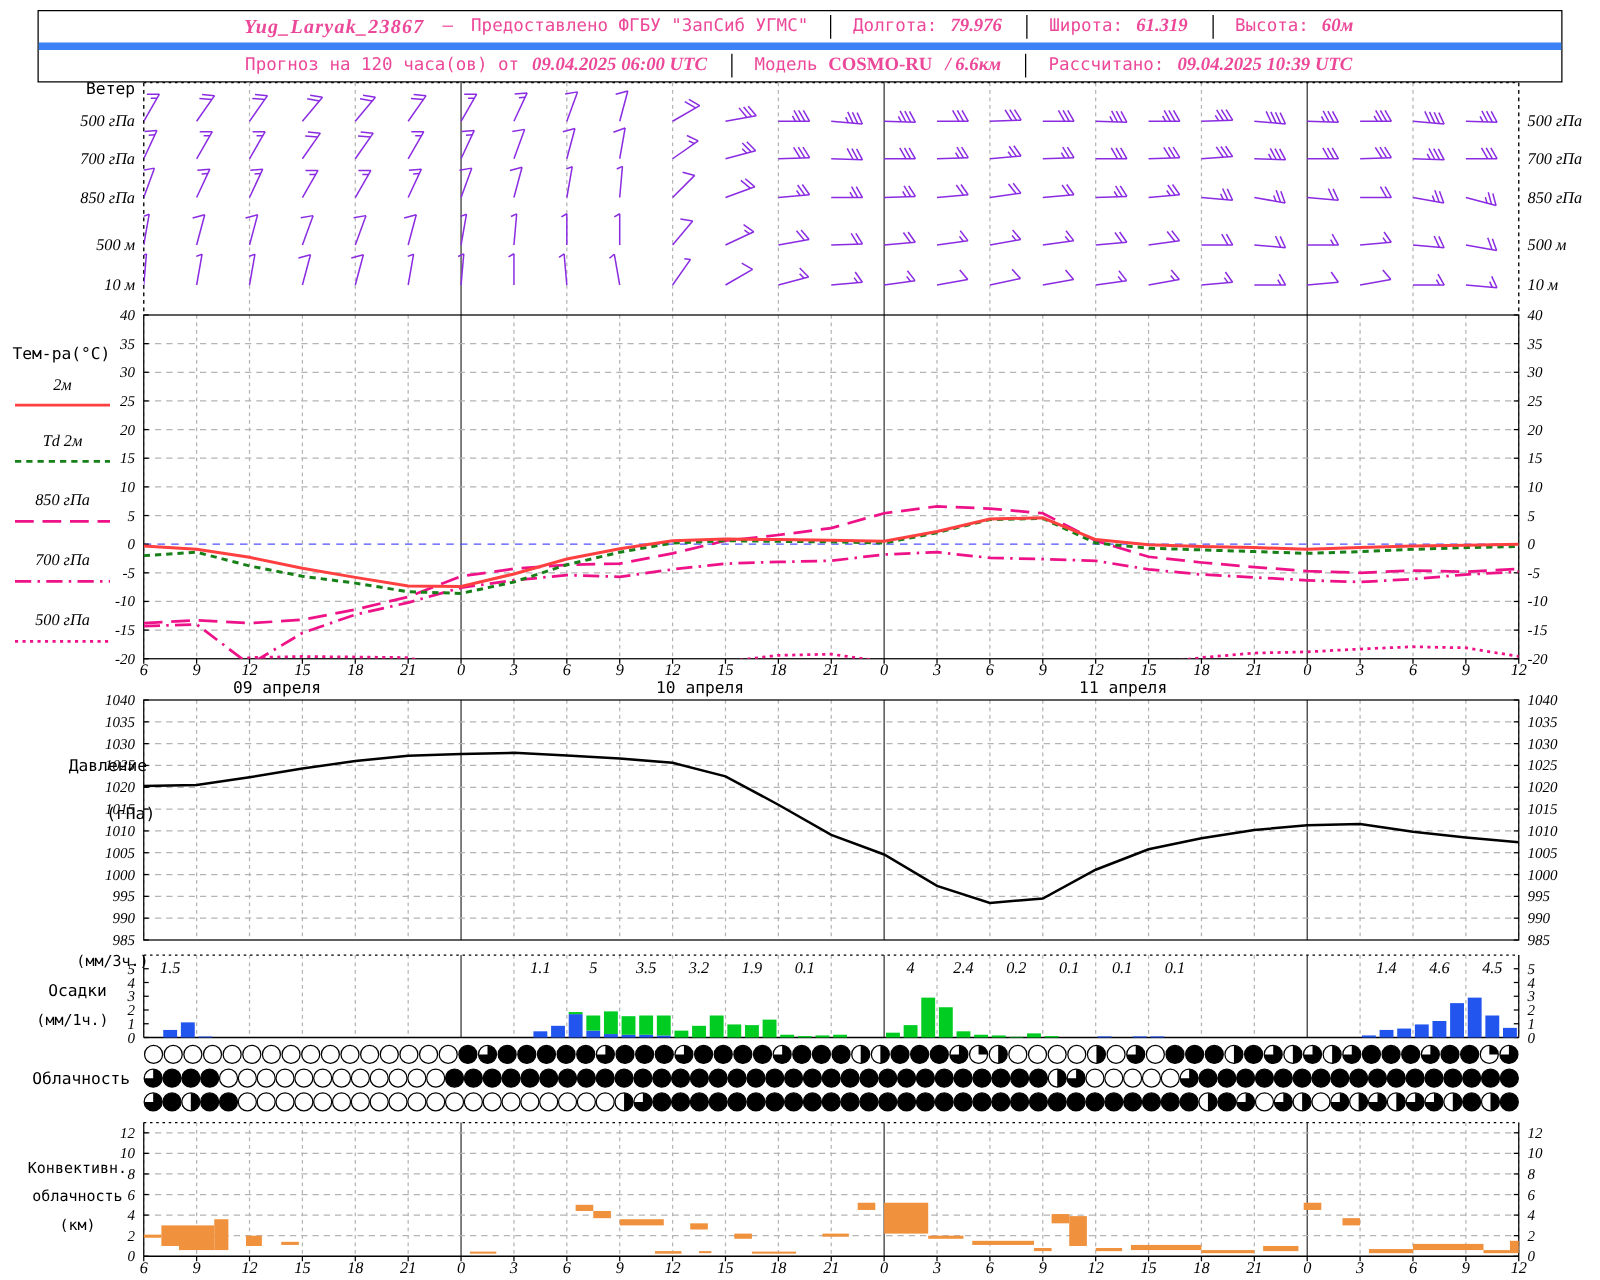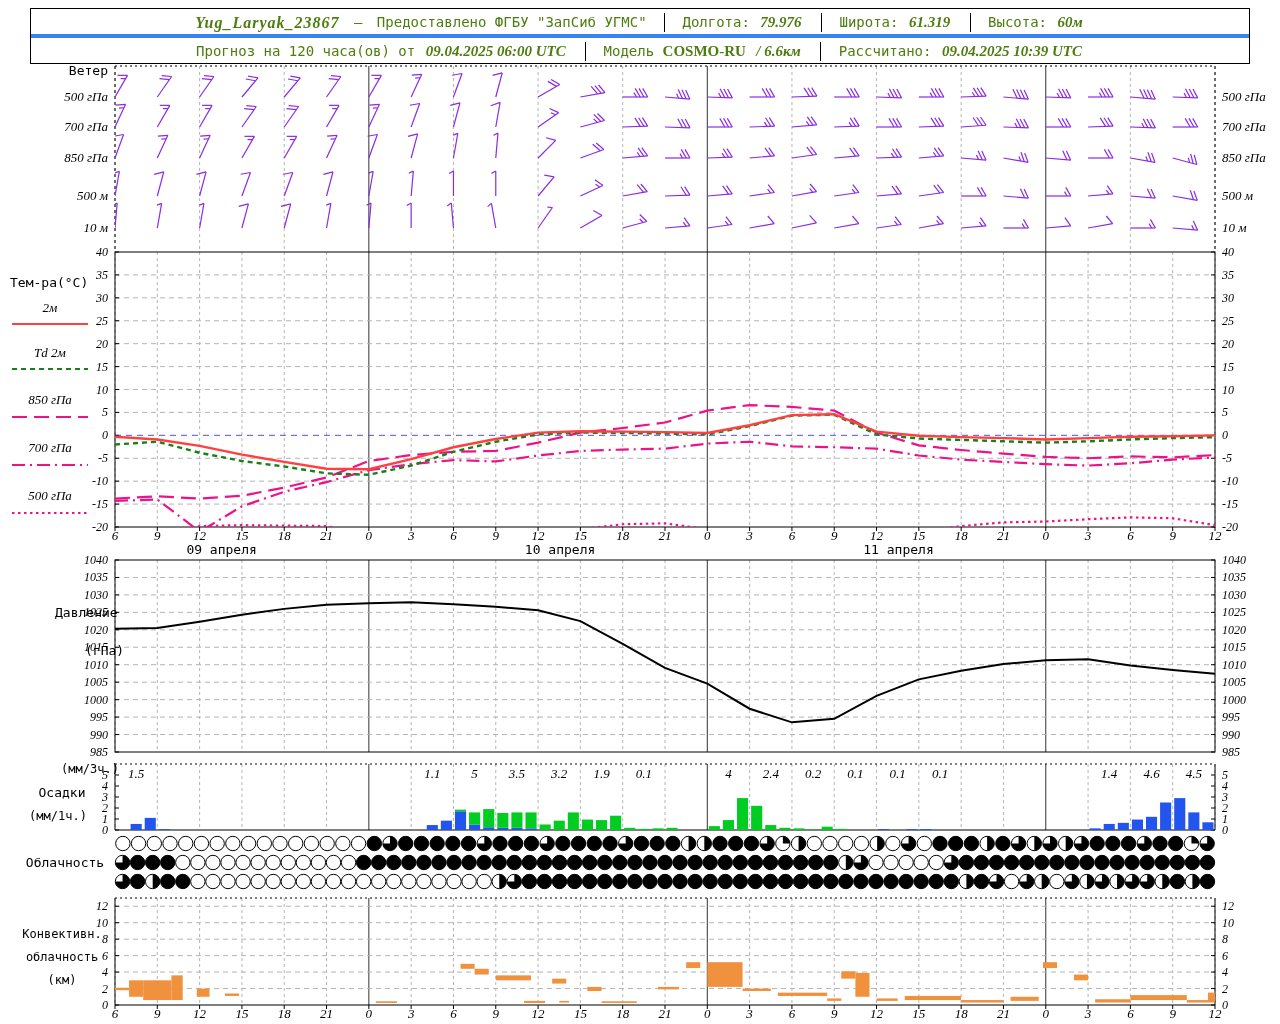--- a/index.html
+++ b/index.html
@@ -1,20 +1,20 @@
 <!DOCTYPE html>
 <html><head>
 <meta charset="utf-8">
 <style>
   html,body{margin:0;padding:0;background:#fff;}
   #screen{position:relative;width:1280px;height:1024px;background:#fff;overflow:hidden;
           font-family:"DejaVu Sans Mono",monospace;}
   .hdr{position:absolute;left:30px;top:8px;width:1220px;border:1px solid #000;box-sizing:border-box;}
-  .hdr-row{height:25px;line-height:25px;text-align:center;font-size:14px;white-space:nowrap;color:#4d7c0f;}
-  .hdr-row + .hdr-row{border-top:4px solid #3b82f6;}
+  .hdr-row{height:25px;line-height:25px;text-align:center;font-size:14px;white-space:nowrap;color:#ec4899;}
+  .hdr-row + .hdr-row{border-top:6px solid #3b82f6;}
   .hdr-row span{vertical-align:middle;}
   .em{font-family:"Liberation Serif",serif;font-style:italic;font-weight:bold;font-size:15px;padding:0 2px;}
   .station{font-family:"Liberation Serif",serif;font-style:italic;font-weight:bold;font-size:16px;letter-spacing:1px;}
   .mdl{font-family:"Liberation Serif",serif;font-weight:bold;font-size:15px;}
   .sep{display:inline-block;width:1px;height:19px;background:#000;margin:0 9px;vertical-align:middle;}
   .dash{padding:0 6px;}
   svg text{fill:#000;}
   .num{font-family:"Liberation Serif",serif;font-style:italic;font-size:12px;}
   .pval{font-family:"Liberation Serif",serif;font-style:italic;font-size:13px;}
   .lbl{font-family:"DejaVu Sans Mono",monospace;font-size:13px;}

